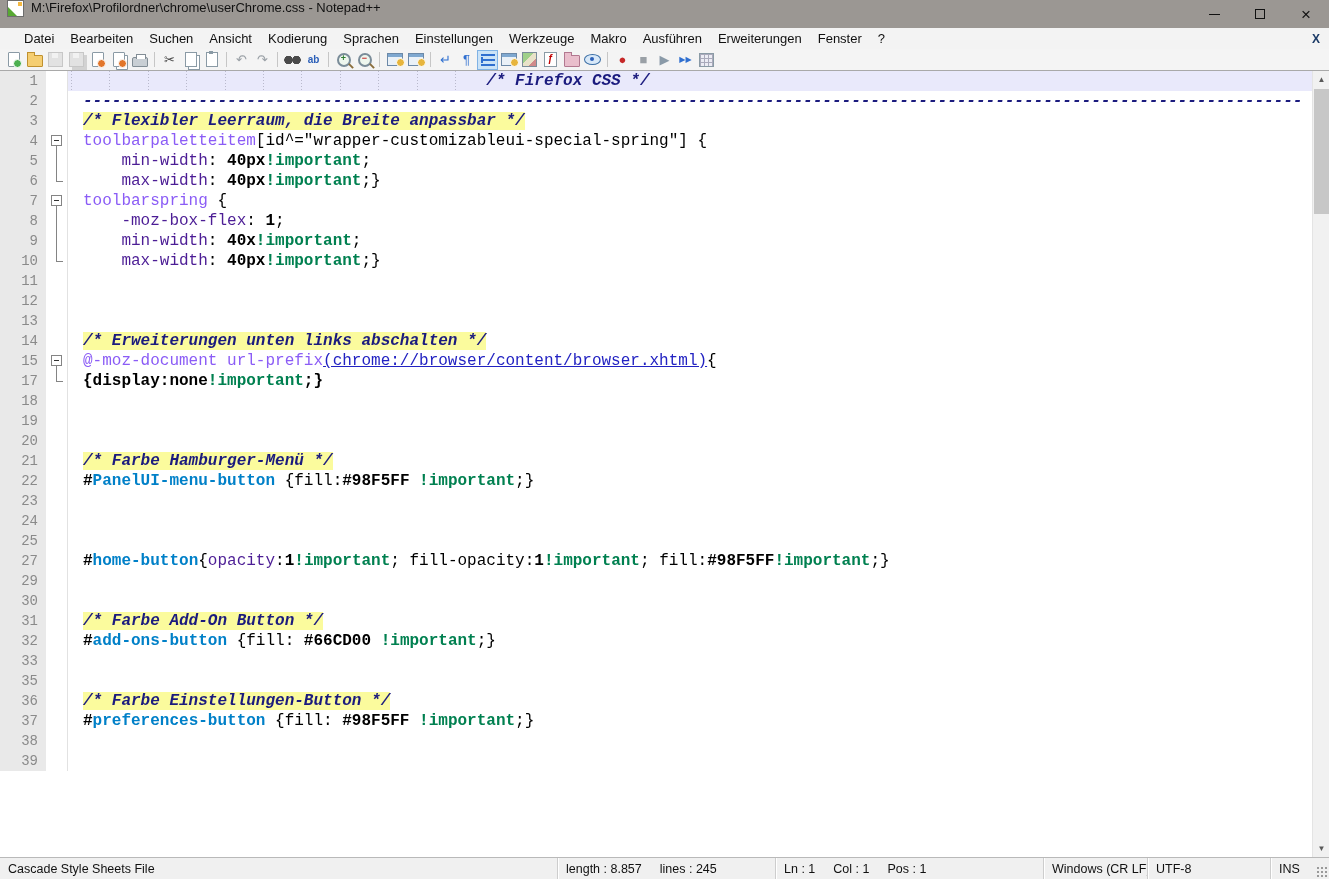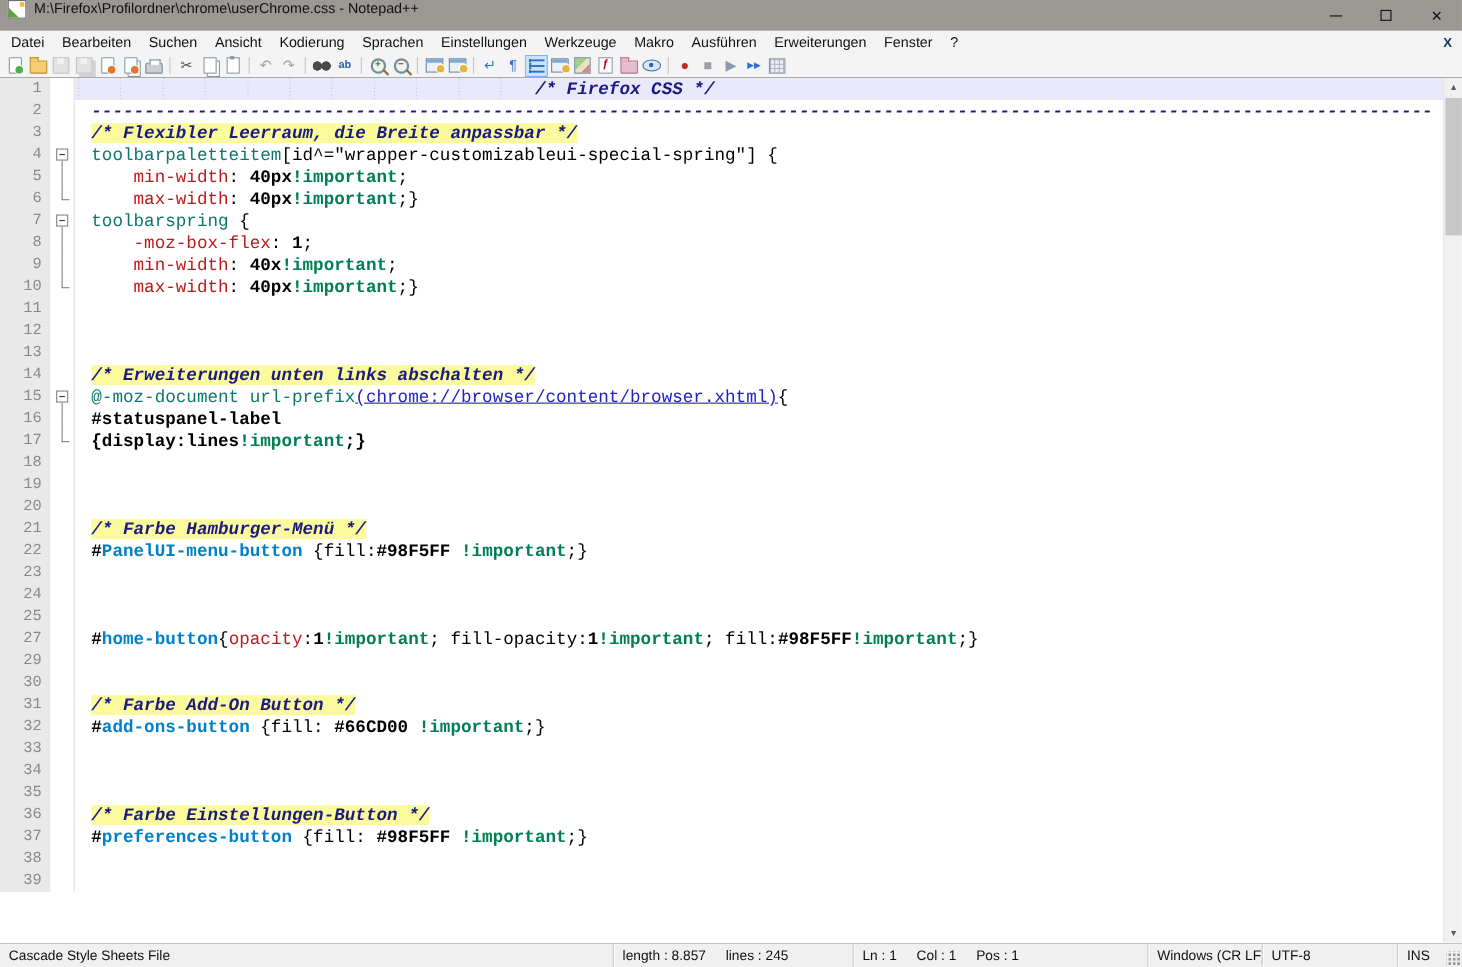--- a/index.html
+++ b/index.html
@@ -8,21 +8,21 @@
   .titlebar{height:28px;background:#9B9793;display:flex;align-items:flex-start;padding-left:7px;box-sizing:border-box;}
   .appicon{width:15px;height:15px;background:#fff;border:1px solid #6d6d6d;position:relative;margin-right:7px;flex:none;}
   .appicon::after{content:"";position:absolute;left:0;bottom:0;width:0;height:0;border-left:9px solid #57a832;border-top:9px solid transparent;}
   .appicon::before{content:"";position:absolute;right:1px;top:1px;width:4px;height:4px;background:#f4b942;}
   .ttext{font-size:13px;color:#111;flex:1;white-space:nowrap;overflow:hidden;}
   .wbtn{width:46px;height:28px;display:flex;align-items:center;justify-content:center;flex:none;}
   .wmin{width:11px;height:1px;background:#111;}
   .wmax{width:10px;height:10px;border:1px solid #111;box-sizing:border-box;}
   .wclose{font-size:17px;line-height:17px;color:#111;}
   
-  .menubar{height:21px;background:#F3F3F3;display:flex;align-items:center;font-size:13px;color:#111;padding-left:2px;box-sizing:border-box;}
+  .menubar{height:21px;background:#F3F3F3;display:flex;align-items:center;font-size:13px;color:#111;padding-left:16px;box-sizing:border-box;}
   .mi-wrap{display:flex;flex:1;}
   .mi{padding:2px 8px;cursor:default;}
   .menux{color:#1b3a66;font-weight:bold;font-size:12px;margin-right:9px;}
   
   .toolbar{height:22px;background:#F4F4F4;border-bottom:1px solid #A9A9A9;display:flex;align-items:center;padding:0 3px;box-sizing:border-box;}
   .ic{width:21px;height:20px;display:inline-flex;align-items:center;justify-content:center;position:relative;font-size:13px;line-height:1;flex:none;}
   .ic.act{background:#CBE3F7;box-shadow:0 0 0 1px #7FB2E5 inset;}
   .ic.dis{opacity:.4;filter:grayscale(1);}
   .tsep{width:1px;height:15px;background:#C6C6C6;margin:0 4px;flex:none;}
   .ic i{display:block;font-style:normal;position:relative;}
@@ -63,22 +63,22 @@
   .row.cur .code{background:#E9E9FB;}
   .g{position:absolute;top:0;bottom:0;width:1px;background-image:linear-gradient(to bottom,#B9B9CC 1px,transparent 1px);background-size:1px 3px;}
   .fopen{position:absolute;left:5px;top:4px;width:11px;height:11px;border:1px solid #848484;background:#fff;box-sizing:border-box;}
   .fopen::after{content:"";position:absolute;left:2px;right:2px;top:4px;height:1px;background:#333;}
   .fcont{position:absolute;left:10px;top:15px;bottom:0;width:1px;background:#848484;}
   .fmid{position:absolute;left:10px;top:0;bottom:0;width:1px;background:#848484;}
   .fend{position:absolute;left:10px;top:0;height:11px;width:7px;border-left:1px solid #848484;border-bottom:1px solid #848484;box-sizing:border-box;}
   .pln{color:#000;}
   .com{color:#1B1B7E;font-weight:bold;font-style:italic;}
   .comy{color:#1B1B7E;font-weight:bold;font-style:italic;background:#FBFB9D;}
-  .sel{color:#0f766e;}
-  .prop{color:#b91c1c;}
+  .sel{color:#8b5cf6;}
+  .prop{color:#4c1d95;}
   .val{color:#000;font-weight:bold;}
   .imp{color:#008050;font-weight:bold;}
   .bld{color:#000;font-weight:bold;}
   .id{color:#0080C8;font-weight:bold;}
   .url{color:#2222C2;text-decoration:underline;}
   
   .vscroll{position:absolute;top:0;right:0;width:17px;height:786px;background:#F1F1F1;border-left:1px solid #E4E4E4;box-sizing:border-box;}
   .sarrow{position:absolute;left:0;width:17px;height:17px;display:flex;align-items:center;justify-content:center;font-size:8px;color:#5a5a5a;}
   .sarrow.up{top:0;} .sarrow.down{bottom:0;}
   .sthumb{position:absolute;left:1px;top:18px;width:15px;height:125px;background:#C7C7C7;}
@@ -256,37 +256,35 @@
         <div class="row"><span class="lnn">6</span><span class="fm"><i class="fend"></i></span><span class="code"><span class="pln">    </span><span class="prop">max-width</span><span class="pln">: </span><span class="val">40px</span><span class="imp">!important</span><span class="pln">;}</span></span></div>
         <div class="row"><span class="lnn">7</span><span class="fm"><i class="fopen"></i><i class="fcont"></i></span><span class="code"><span class="sel">toolbarspring</span><span class="pln"> {</span></span></div>
         <div class="row"><span class="lnn">8</span><span class="fm"><i class="fmid"></i></span><span class="code"><span class="pln">    </span><span class="prop">-moz-box-flex</span><span class="pln">: </span><span class="val">1</span><span class="pln">;</span></span></div>
         <div class="row"><span class="lnn">9</span><span class="fm"><i class="fmid"></i></span><span class="code"><span class="pln">    </span><span class="prop">min-width</span><span class="pln">: </span><span class="val">40x</span><span class="imp">!important</span><span class="pln">;</span></span></div>
         <div class="row"><span class="lnn">10</span><span class="fm"><i class="fend"></i></span><span class="code"><span class="pln">    </span><span class="prop">max-width</span><span class="pln">: </span><span class="val">40px</span><span class="imp">!important</span><span class="pln">;}</span></span></div>
         <div class="row"><span class="lnn">11</span><span class="fm"></span><span class="code"></span></div>
         <div class="row"><span class="lnn">12</span><span class="fm"></span><span class="code"></span></div>
         <div class="row"><span class="lnn">13</span><span class="fm"></span><span class="code"></span></div>
         <div class="row"><span class="lnn">14</span><span class="fm"></span><span class="code"><span class="comy">/* Erweiterungen unten links abschalten */</span></span></div>
         <div class="row"><span class="lnn">15</span><span class="fm"><i class="fopen"></i><i class="fcont"></i></span><span class="code"><span class="sel">@-moz-document url-prefix</span><span class="url">(chrome://browser/content/browser.xhtml)</span><span class="pln">{</span></span></div>
-        <div class="row"><span class="lnn">16</span><span class="fm"><i class="fmid"></i></span><span class="code"><span class="bld">#statuspanel-label</span></span></div>
-        <div class="row"><span class="lnn">17</span><span class="fm"><i class="fend"></i></span><span class="code"><span class="bld">{display:lines</span><span class="imp">!important</span><span class="bld">;}</span></span></div>
+        <div class="row"><span class="lnn">17</span><span class="fm"><i class="fend"></i></span><span class="code"><span class="bld">{display:none</span><span class="imp">!important</span><span class="bld">;}</span></span></div>
         <div class="row"><span class="lnn">18</span><span class="fm"></span><span class="code"></span></div>
         <div class="row"><span class="lnn">19</span><span class="fm"></span><span class="code"></span></div>
         <div class="row"><span class="lnn">20</span><span class="fm"></span><span class="code"></span></div>
         <div class="row"><span class="lnn">21</span><span class="fm"></span><span class="code"><span class="comy">/* Farbe Hamburger-Menü */</span></span></div>
         <div class="row"><span class="lnn">22</span><span class="fm"></span><span class="code"><span class="bld">#</span><span class="id">PanelUI-menu-button</span><span class="pln"> {fill:</span><span class="bld">#98F5FF</span><span class="pln"> </span><span class="imp">!important</span><span class="pln">;}</span></span></div>
         <div class="row"><span class="lnn">23</span><span class="fm"></span><span class="code"></span></div>
         <div class="row"><span class="lnn">24</span><span class="fm"></span><span class="code"></span></div>
         <div class="row"><span class="lnn">25</span><span class="fm"></span><span class="code"></span></div>
         <div class="row"><span class="lnn">27</span><span class="fm"></span><span class="code"><span class="bld">#</span><span class="id">home-button</span><span class="pln">{</span><span class="prop">opacity</span><span class="pln">:</span><span class="val">1</span><span class="imp">!important</span><span class="pln">; fill-opacity:</span><span class="val">1</span><span class="imp">!important</span><span class="pln">; fill:</span><span class="bld">#98F5FF</span><span class="imp">!important</span><span class="pln">;}</span></span></div>
         <div class="row"><span class="lnn">29</span><span class="fm"></span><span class="code"></span></div>
         <div class="row"><span class="lnn">30</span><span class="fm"></span><span class="code"></span></div>
         <div class="row"><span class="lnn">31</span><span class="fm"></span><span class="code"><span class="comy">/* Farbe Add-On Button */</span></span></div>
         <div class="row"><span class="lnn">32</span><span class="fm"></span><span class="code"><span class="bld">#</span><span class="id">add-ons-button</span><span class="pln"> {fill: </span><span class="bld">#66CD00</span><span class="pln"> </span><span class="imp">!important</span><span class="pln">;}</span></span></div>
         <div class="row"><span class="lnn">33</span><span class="fm"></span><span class="code"></span></div>
-        <div class="row"><span class="lnn">34</span><span class="fm"></span><span class="code"></span></div>
         <div class="row"><span class="lnn">35</span><span class="fm"></span><span class="code"></span></div>
         <div class="row"><span class="lnn">36</span><span class="fm"></span><span class="code"><span class="comy">/* Farbe Einstellungen-Button */</span></span></div>
         <div class="row"><span class="lnn">37</span><span class="fm"></span><span class="code"><span class="bld">#</span><span class="id">preferences-button</span><span class="pln"> {fill: </span><span class="bld">#98F5FF</span><span class="pln"> </span><span class="imp">!important</span><span class="pln">;}</span></span></div>
         <div class="row"><span class="lnn">38</span><span class="fm"></span><span class="code"></span></div>
         <div class="row"><span class="lnn">39</span><span class="fm"></span><span class="code"></span></div>
       </div>
     <div class="vscroll">
       <div class="sarrow up">▲</div>
       <div class="sthumb"></div>
       <div class="sarrow down">▼</div>

